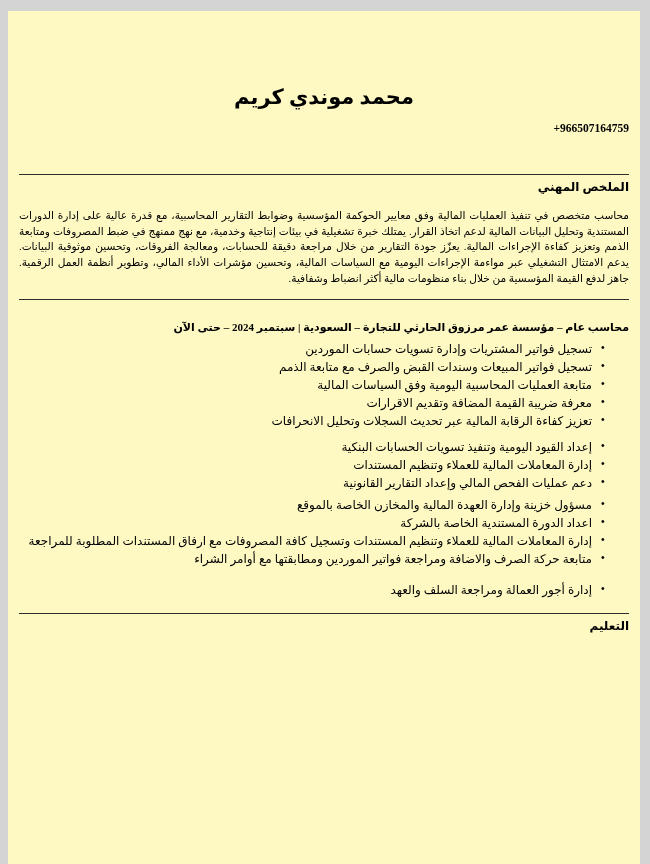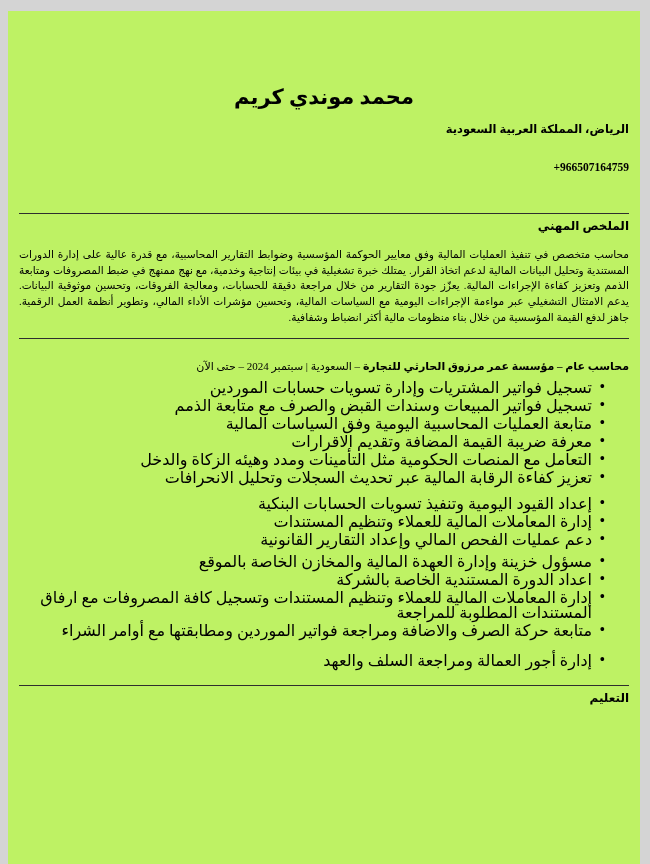--- a/index.html
+++ b/index.html
@@ -7,21 +7,21 @@
   body {
     position:relative;
     background:#d4d4d4;
     overflow:hidden;
     font-family:"Liberation Serif","DejaVu Sans",serif;
     color:#000;
   }
   .page {
     position:absolute;
     left:8px; top:11px; right:10px; bottom:0;
-    background:#bef264;
+    background:#fef9c3;
     direction:rtl;
     padding:0 11px;
     overflow:hidden;
   }
   .name {
     padding-top:74px;
     text-align:center;
     font-size:21px;
     font-weight:bold;
     line-height:1.2;
@@ -60,67 +60,65 @@
   }
   .summary-text {
     margin-top:13px;
     font-size:10.6px;
     line-height:15.6px;
     text-align:justify;
   }
   .job-title { font-size:11px; line-height:14px; }
   .job-title-1 { margin-top:20px; }
   .job-title-2 { margin-top:12px; }
-  .job-title .rest { font-weight:normal; }
+  .job-title .rest { font-weight:bold; }
   ul.bullets {
     list-style:none;
     margin-top:8px;
     padding-right:24px;
   }
   ul.bullets li {
     position:relative;
     padding-right:13px;
     margin-bottom:3.5px;
-    font-size:16px;
+    font-size:12px;
     line-height:14.5px;
   }
   ul.bullets li::before {
     content:"•";
     position:absolute;
     right:0;
     top:-1px;
   }
   ul.bullets li.gap { margin-top:11px; }
   ul.bullets.extra { margin-top:16px; }
 </style>
 </head>
 <body>
 
 <div class="page">
 
   <h1 class="name">محمد موندي كريم</h1>
 
   <div class="contact">
-    <div class="contact-location">الرياض، المملكة العربية السعودية</div>
     <div class="contact-phone"><span class="ltr">+966507164759</span></div>
   </div>
 
   <div class="rule rule-summary"></div>
   <h2 class="section-title">الملخص المهني</h2>
   <p class="summary-text">محاسب متخصص في تنفيذ العمليات المالية وفق معايير الحوكمة المؤسسية وضوابط التقارير المحاسبية، مع قدرة عالية على إدارة الدورات المستندية وتحليل البيانات المالية لدعم اتخاذ القرار. يمتلك خبرة تشغيلية في بيئات إنتاجية وخدمية، مع نهج ممنهج في ضبط المصروفات ومتابعة الذمم وتعزيز كفاءة الإجراءات المالية. يعزّز جودة التقارير من خلال مراجعة دقيقة للحسابات، ومعالجة الفروقات، وتحسين موثوقية البيانات. يدعم الامتثال التشغيلي عبر مواءمة الإجراءات اليومية مع السياسات المالية، وتحسين مؤشرات الأداء المالي، وتطوير أنظمة العمل الرقمية. جاهز لدفع القيمة المؤسسية من خلال بناء منظومات مالية أكثر انضباط وشفافية.</p>
 
   <div class="rule rule-exp"></div>
 
   <p class="job-title job-title-1"><strong>محاسب عام – مؤسسة عمر مرزوق الحارثي للتجارة</strong> <span class="rest">– السعودية | سبتمبر 2024 – حتى الآن</span></p>
   <ul class="bullets">
     <li>تسجيل فواتير المشتريات وإدارة تسويات حسابات الموردين</li>
     <li>تسجيل فواتير المبيعات وسندات القبض والصرف مع متابعة الذمم</li>
     <li>متابعة العمليات المحاسبية اليومية وفق السياسات المالية</li>
     <li>معرفة ضريبة القيمة المضافة وتقديم الاقرارات</li>
-    <li>التعامل مع المنصات الحكومية مثل التأمينات ومدد وهيئه الزكاة والدخل</li>
     <li>تعزيز كفاءة الرقابة المالية عبر تحديث السجلات وتحليل الانحرافات</li>
     <li class="gap">إعداد القيود اليومية وتنفيذ تسويات الحسابات البنكية</li>
     <li>إدارة المعاملات المالية للعملاء وتنظيم المستندات</li>
     <li>دعم عمليات الفحص المالي وإعداد التقارير القانونية</li>
   </ul>
 
   <ul class="bullets">
     <li>مسؤول خزينة وإدارة العهدة المالية والمخازن الخاصة بالموقع</li>
     <li>اعداد الدورة المستندية الخاصة بالشركة</li>
     <li>إدارة المعاملات المالية للعملاء وتنظيم المستندات وتسجيل كافة المصروفات مع ارفاق المستندات المطلوبة للمراجعة</li>

